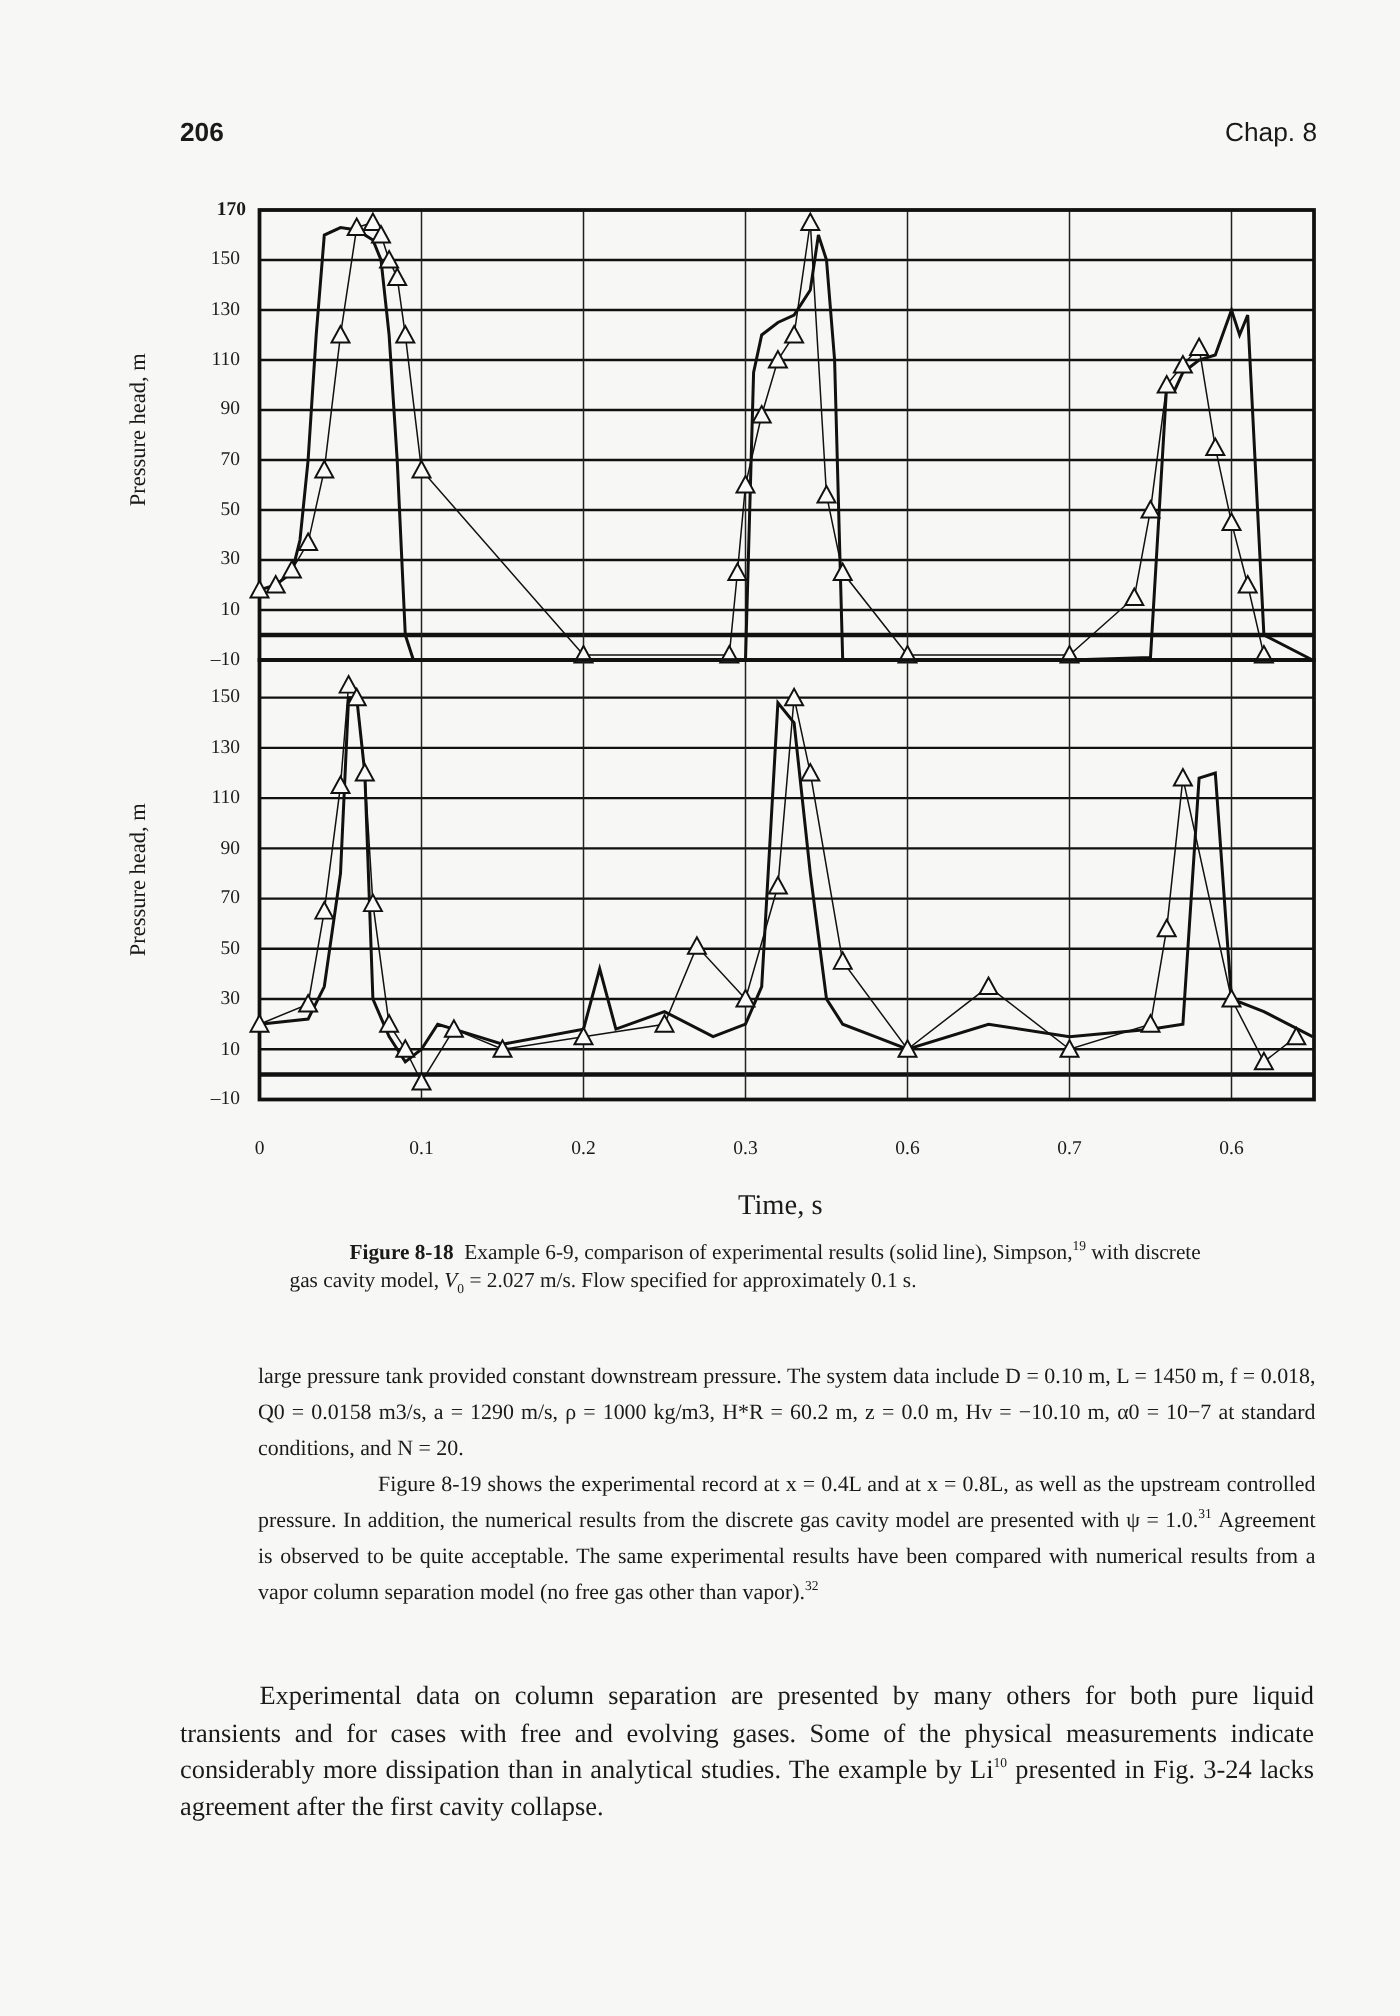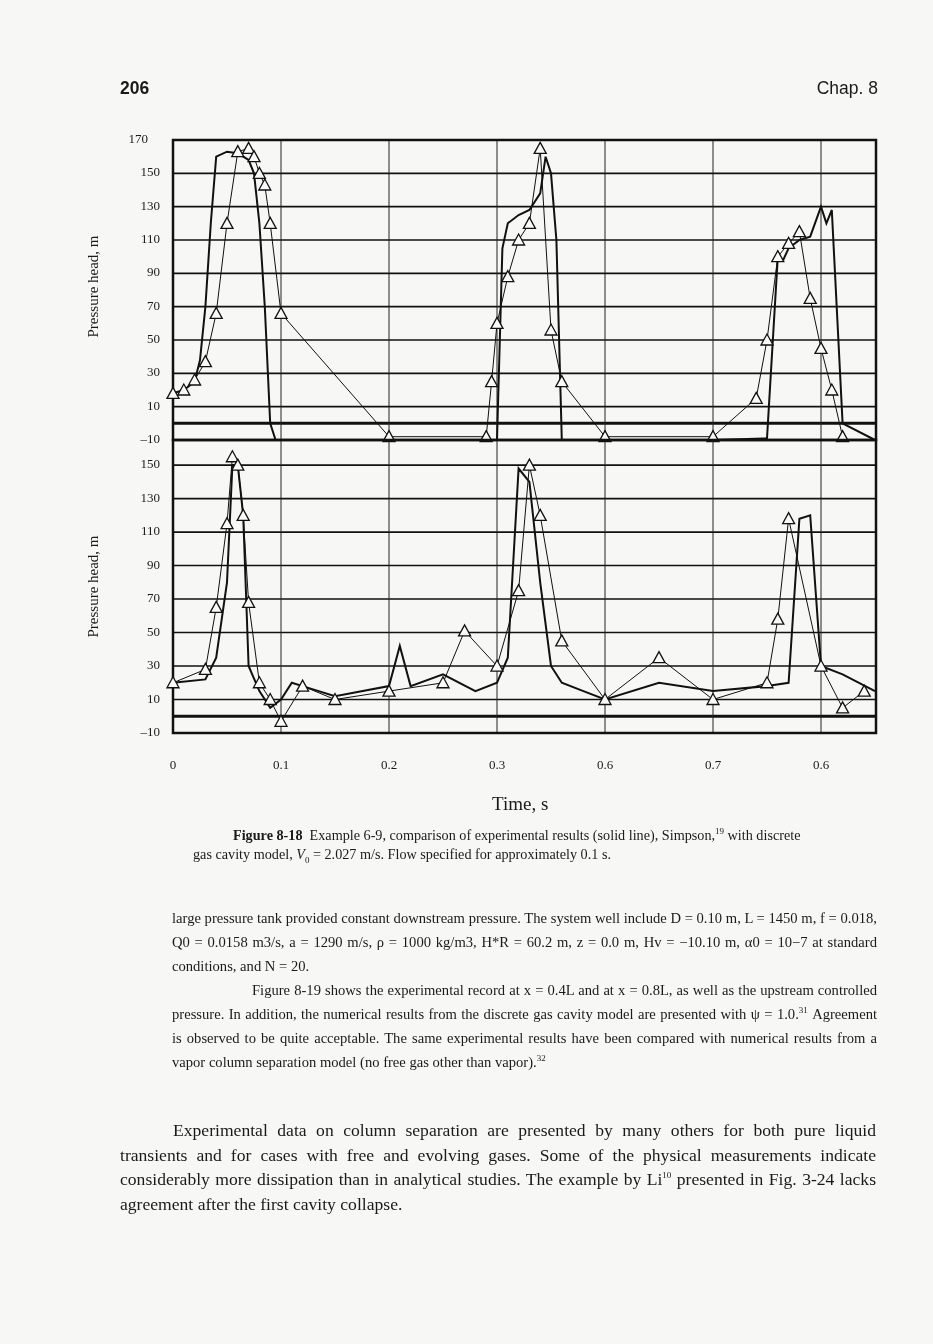--- a/index.html
+++ b/index.html
@@ -28,21 +28,21 @@
 <body>
 
 <div class="header">
   <span class="pg">206</span>
   <span class="chap">Chap. 8</span>
 </div>
 
 <div>
 
   <div id="yt-top">
-      <div class="tick" style="left: 112px; top: 131px;">170</div>
+      <div class="tick" style="left: 128px; top: 131px; font-weight: bold;">170</div>
       <div class="tick" style="left: 124px; top: 164.333px;">150</div>
       <div class="tick" style="left: 124px; top: 197.667px;">130</div>
       <div class="tick" style="left: 124px; top: 231px;">110</div>
       <div class="tick" style="left: 124px; top: 264.333px;">90</div>
       <div class="tick" style="left: 124px; top: 297.667px;">70</div>
       <div class="tick" style="left: 124px; top: 331px;">50</div>
       <div class="tick" style="left: 124px; top: 364.333px;">30</div>
       <div class="tick" style="left: 124px; top: 397.667px;">10</div>
       <div class="tick" style="left: 124px; top: 431px;">–10</div>
     </div>
@@ -183,19 +183,19 @@
         </g>
       </g>
     </svg>
 </div>
 
 <div class="caption">
   <b>Figure 8-18</b>&nbsp;&nbsp;<span>Example 6-9, comparison of experimental results (solid line), Simpson,</span><sup>19</sup><span> with discrete gas cavity model, </span><i>V</i><sub>0</sub><span> = 2.027 m/s. Flow specified for approximately 0.1 s.</span>
 </div>
 
 <div class="body1">
-  <p><span>large pressure tank provided constant downstream pressure. The system well include </span><span>D = 0.10 m, L = 1450 m, f = 0.018, Q0 = 0.0158 m3/s, a = 1290 m/s, ρ = 1000 kg/m3, H*R = 60.2 m, z = 0.0 m, Hv = −10.10 m, α0 = 10−7 at standard conditions, and N = 20.</span></p>
+  <p><span>large pressure tank provided constant downstream pressure. The system data include </span><span>D = 0.10 m, L = 1450 m, f = 0.018, Q0 = 0.0158 m3/s, a = 1290 m/s, ρ = 1000 kg/m3, H*R = 60.2 m, z = 0.0 m, Hv = −10.10 m, α0 = 10−7 at standard conditions, and N = 20.</span></p>
   <p class="ind"><span>Figure 8-19 shows the experimental record at x = 0.4L and at x = 0.8L, as well as the upstream controlled pressure. In addition, the numerical results from the discrete gas cavity model are presented with ψ = 1.0.</span><sup>31</sup><span> Agreement is observed to be quite acceptable. The same experimental results have been compared with numerical results from a vapor column separation model (no free gas other than vapor).</span><sup>32</sup></p>
 </div>
 
 <div class="body2">
   <p><span>Experimental data on column separation are presented by many others for both pure liquid transients and for cases with free and evolving gases. Some of the physical measurements indicate considerably more dissipation than in analytical studies. The example by Li</span><sup>10</sup><span> presented in Fig. 3-24 lacks agreement after the first cavity collapse.</span></p>
 </div>
 
 </body></html>

